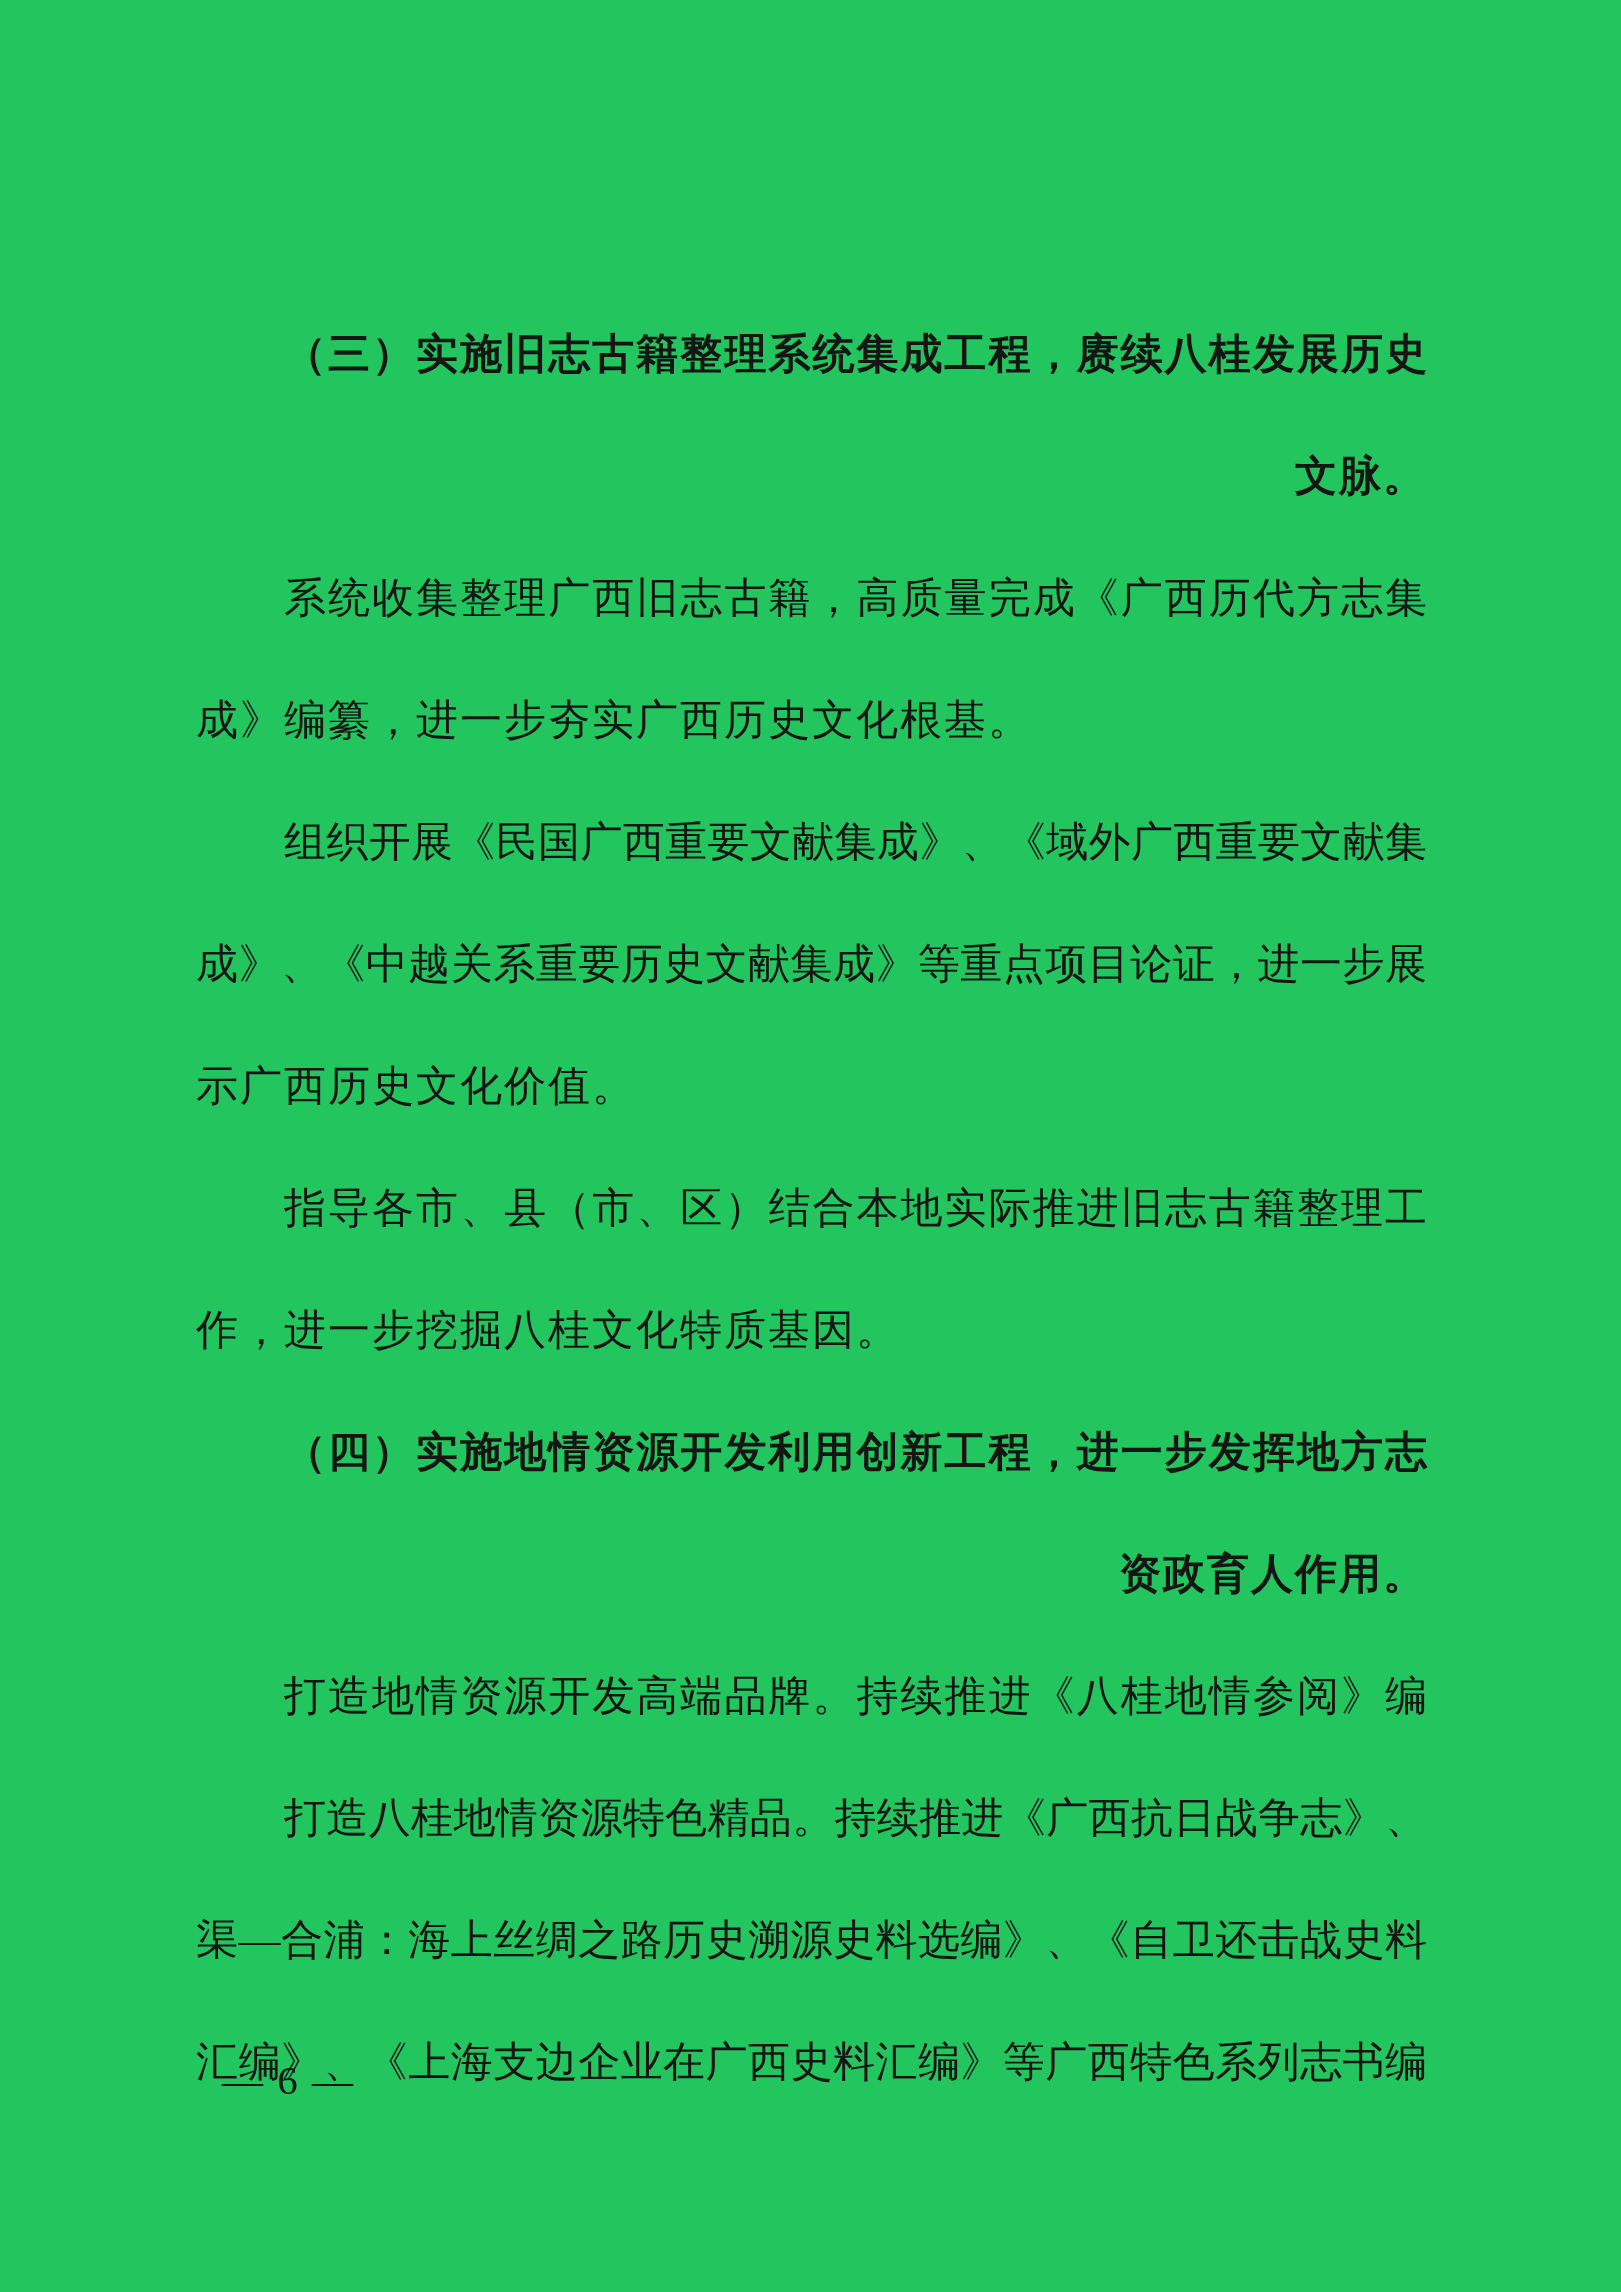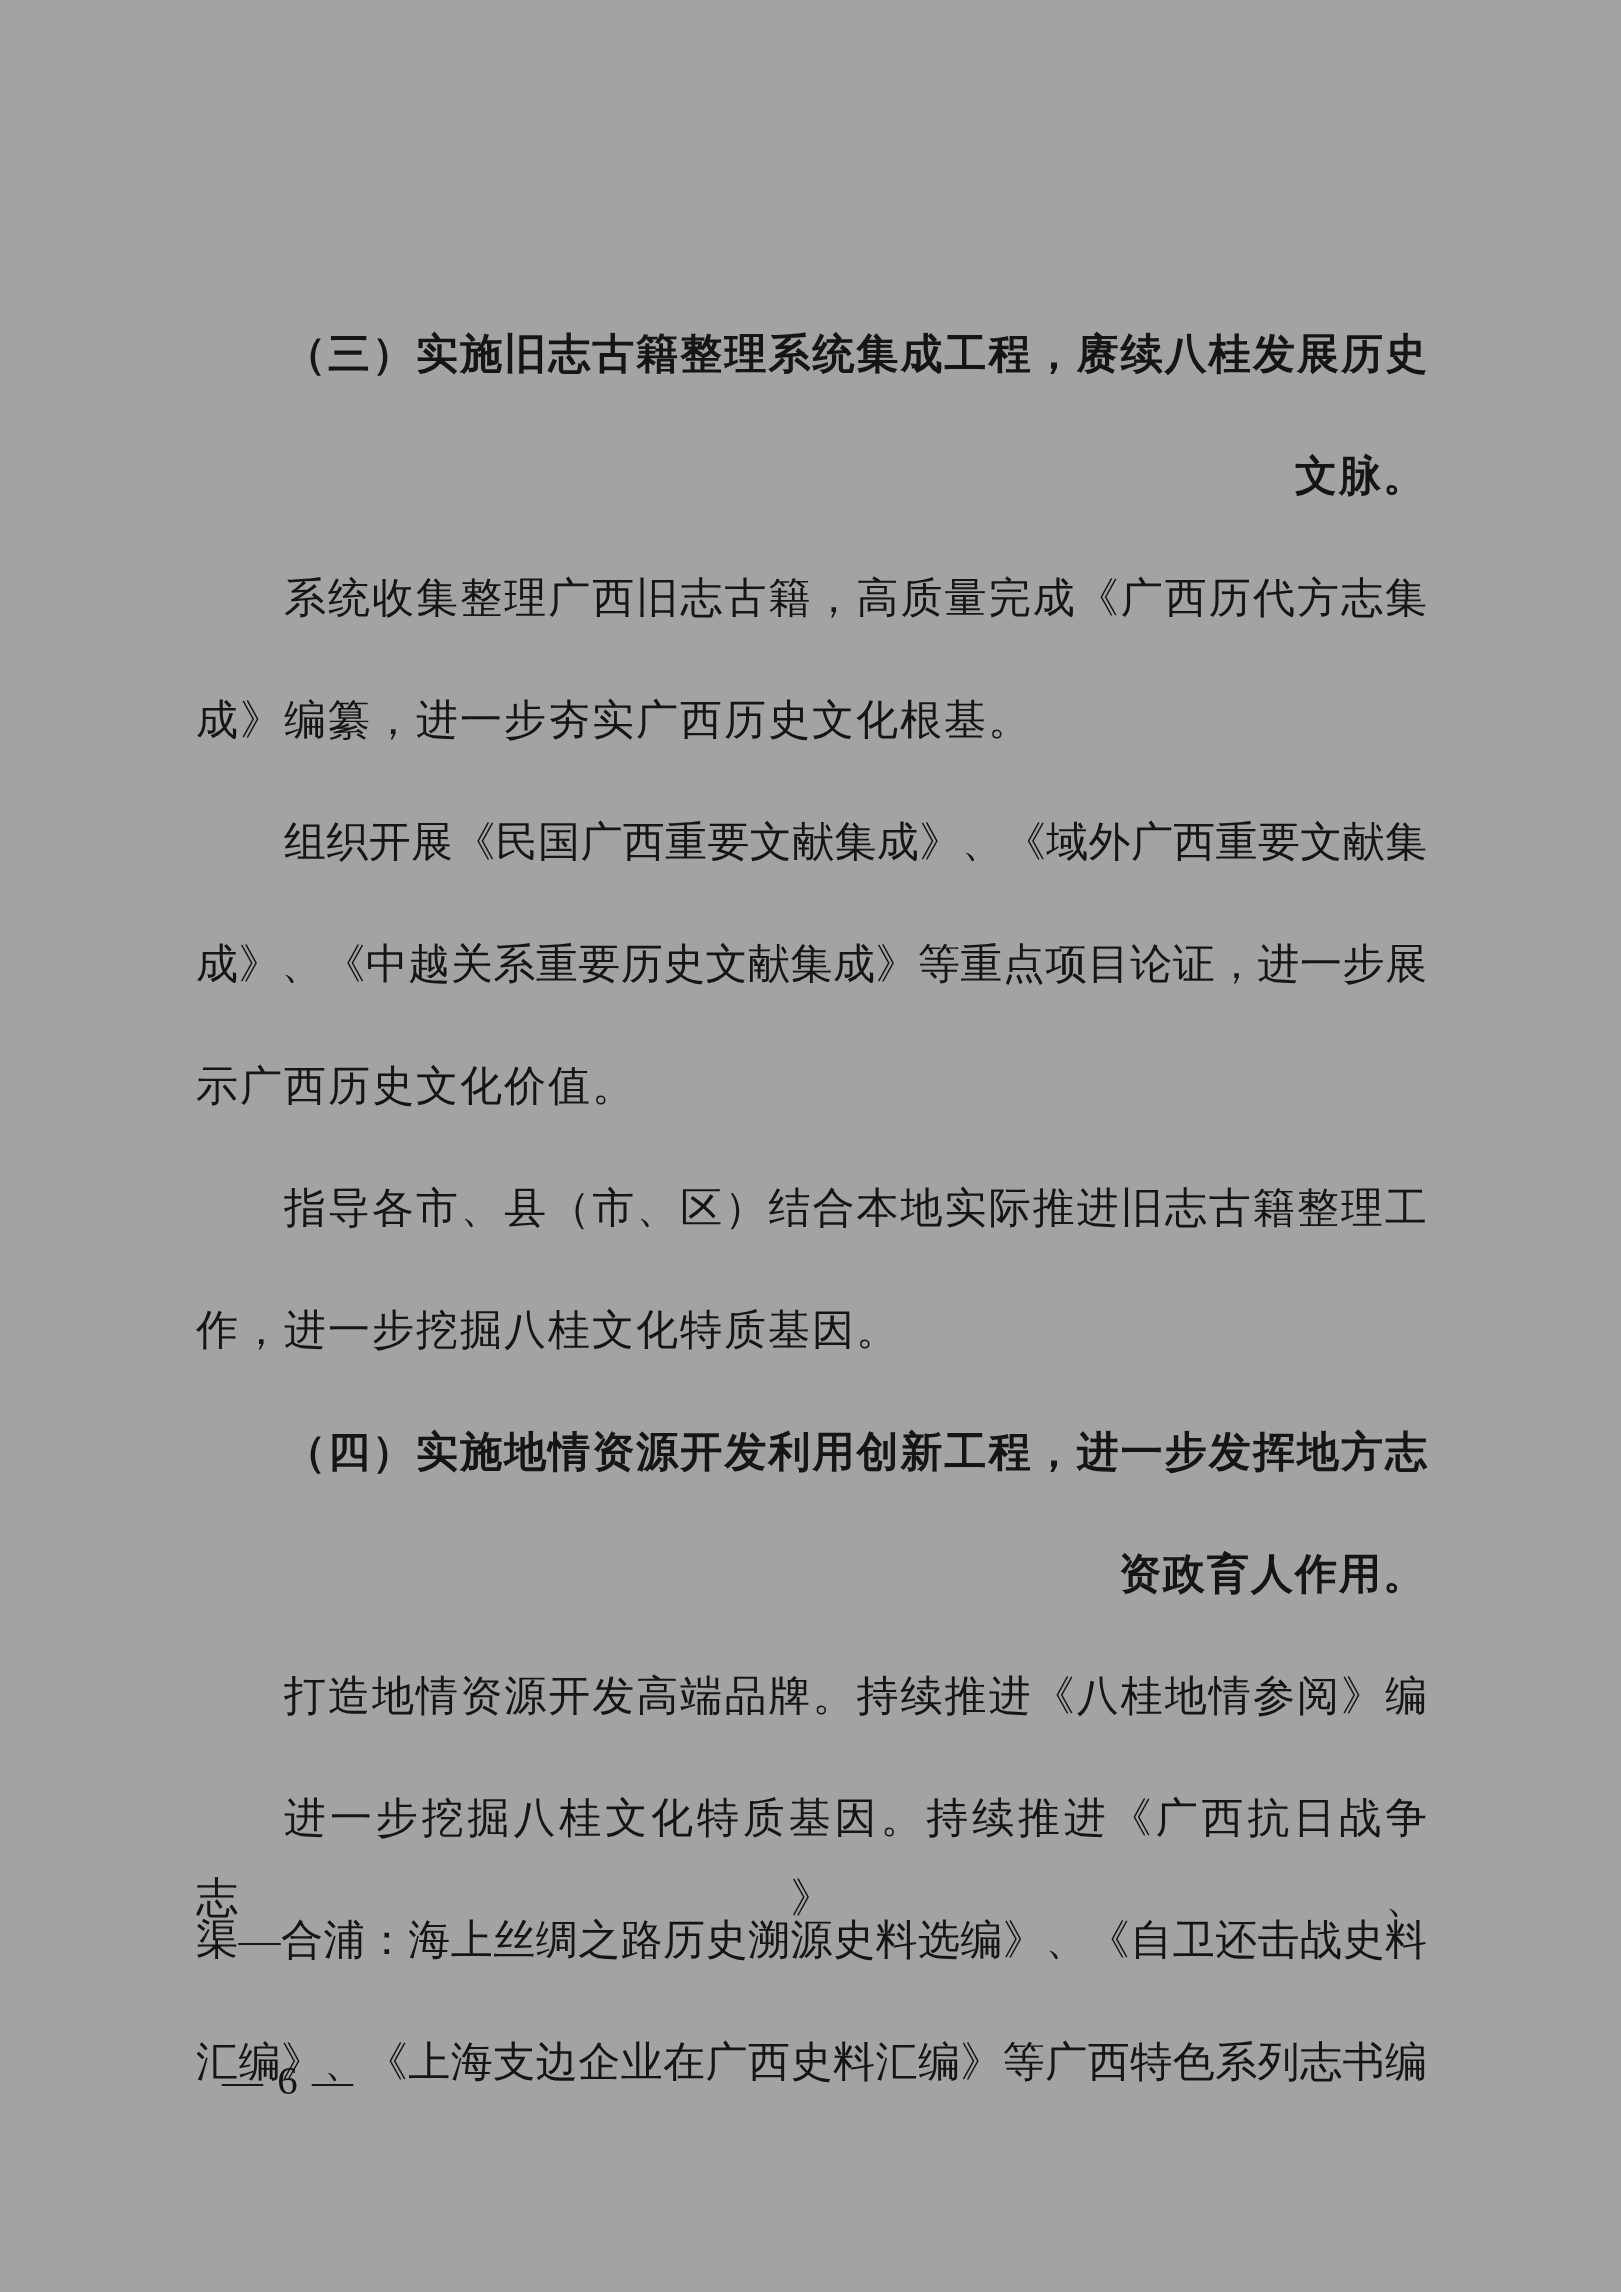--- a/index.html
+++ b/index.html
@@ -5,21 +5,21 @@
   html, body {
     margin: 0;
     padding: 0;
     background: #e8e8e8;
   }
   .page {
     position: relative;
     width: 1621px;
     height: 2293px;
     margin: 0 auto;
-    background: #a3a3a3;
+    background: #22c55e;
     color: #151515;
     font-family: "Liberation Serif", serif;
     overflow: hidden;
   }
   .doc-body {
     position: absolute;
     left: 196px;
     top: 272px;
     width: 1231px;
   }
@@ -66,21 +66,21 @@
     <p class="ln i j">系统收集整理广西旧志古籍，高质量完成《广西历代方志集</p>
     <p class="ln">成》编纂，进一步夯实广西历史文化根基。</p>
     <p class="ln i j">组织开展《民国广西重要文献集成》、《域外广西重要文献集</p>
     <p class="ln j">成》、《中越关系重要历史文献集成》等重点项目论证，进一步展</p>
     <p class="ln">示广西历史文化价值。</p>
     <p class="ln i j">指导各市、县（市、区）结合本地实际推进旧志古籍整理工</p>
     <p class="ln">作，进一步挖掘八桂文化特质基因。</p>
     <p class="ln b i j">（四）实施地情资源开发利用创新工程，进一步发挥地方志</p>
     <p class="ln b">资政育人作用。</p>
     <p class="ln i j">打造地情资源开发高端品牌。持续推进《八桂地情参阅》编</p>
-    <p class="ln i j">进一步挖掘八桂文化特质基因。持续推进《广西抗日战争志》、</p>
+    <p class="ln i j">打造八桂地情资源特色精品。持续推进《广西抗日战争志》、</p>
     <p class="ln j">渠—合浦：海上丝绸之路历史溯源史料选编》、《自卫还击战史料</p>
     <p class="ln j">汇编》、《上海支边企业在广西史料汇编》等广西特色系列志书编</p>
 
   </div>
 
   <div class="footer">
     <span>— 6 —</span>
   </div>
 </div>
 

